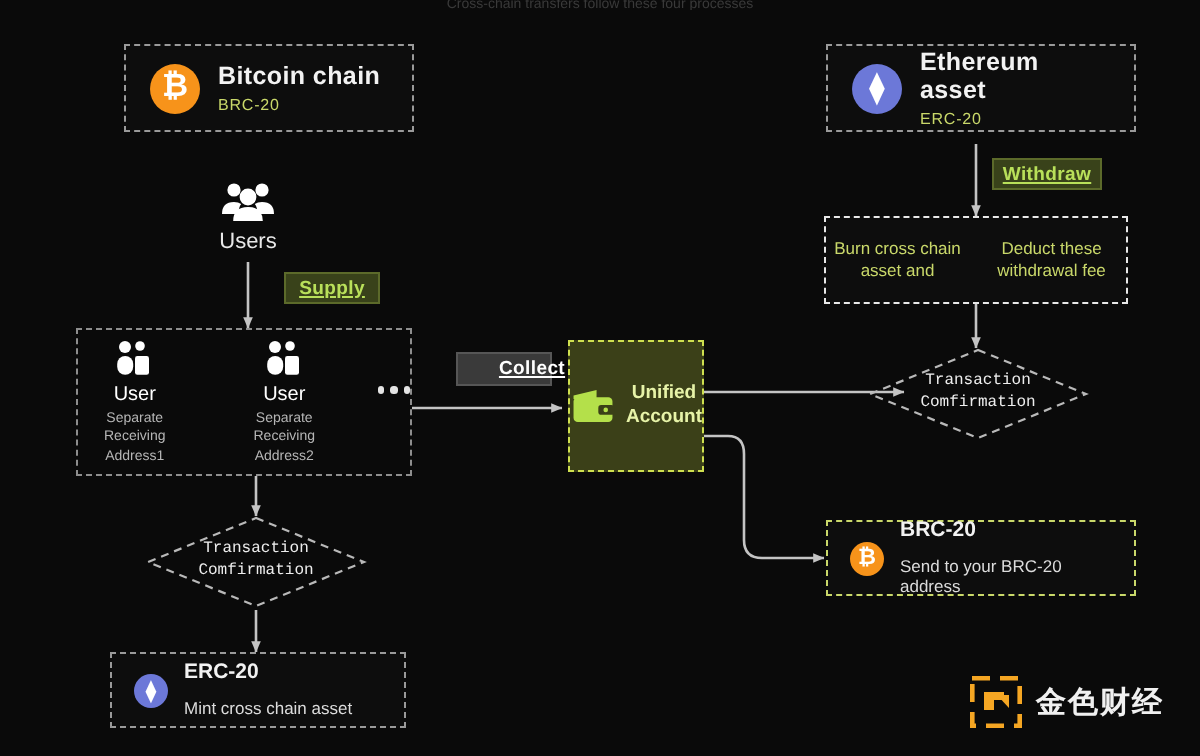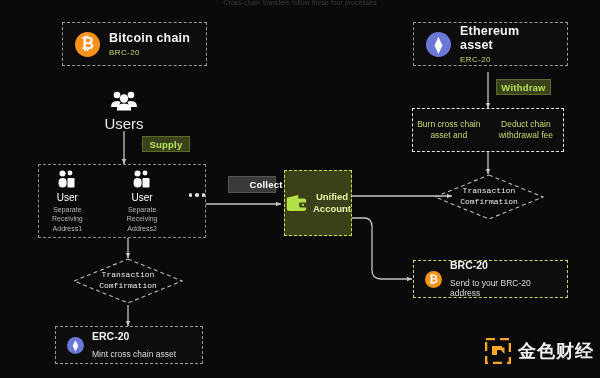--- a/index.html
+++ b/index.html
@@ -46,21 +46,21 @@
   .burn-box{
     border:1px dashed #e8e8e8;
     background:#0d0d0d;
     display:flex;flex-direction:row;align-items:center;justify-content:center;
     gap:4px;
     font-size:8.5px;color:#c9d86a;text-align:center;line-height:1.35;
   }
 
   
   .users-wrap{display:flex;flex-direction:column;align-items:center;gap:3px;}
-  .users-label{font-size:15px;color:#e8e8e8;}
+  .users-label{font-size:11px;color:#e8e8e8;}
 
   
   .user-container{
     border:1px dashed #8e8e8e;
     background:transparent;
     display:flex;align-items:center;justify-content:center;
     gap:18px;
   }
   .user-cell{display:flex;flex-direction:column;align-items:center;width:78px;}
   .user-name{font-size:10px;font-weight:normal;color:#ffffff;margin-top:3px;}
@@ -76,41 +76,42 @@
     gap:5px;
   }
   .unified-label{font-size:9.5px;font-weight:bold;color:#e7f3a8;text-align:center;line-height:1.25;}
 
   
   .tag{
     position:absolute;
     display:flex;align-items:center;justify-content:center;
     font-size:9.5px;font-weight:bold;letter-spacing:.2px;
     box-sizing:border-box;
+    text-decoration:underline;
   }
   .tag.green{background:#39421a;color:#b9e05a;border:1px solid #5c6a2a;}
   .tag.grey{background:#3a3a3a;color:#ffffff;border:1px solid #565656;}
 
   
   .diamond-wrap{position:absolute;}
   .diamond-wrap svg{position:absolute;inset:0;overflow:visible;}
   .diamond-label{
     position:absolute;inset:0;
     display:flex;flex-direction:column;align-items:center;justify-content:center;
     font-size:8px;color:#ededed;line-height:1.35;text-align:center;
     pointer-events:none;
     font-family:Liberation Mono, monospace;
   }
 
   
   .watermark{
     position:absolute;display:flex;align-items:center;gap:7px;
   }
   .wm-mark{width:26px;height:26px;position:relative;flex:0 0 26px;}
-  .wm-text{font-size:18px;font-weight:bold;color:#f0f0f0;letter-spacing:1px;
+  .wm-text{font-size:15px;font-weight:bold;color:#f0f0f0;letter-spacing:1px;
            font-family:"DejaVu Sans",sans-serif;}
 
   .title-strip{
     position:absolute;left:0;top:0;width:600px;height:5px;
     overflow:hidden;
     font-size:7px;color:#3a3a3a;text-align:center;line-height:5px;
     white-space:nowrap;
   }
 </style>
 </head>
@@ -155,21 +156,21 @@
   <div class="chain-text">
     <span class="chain-title">Ethereum asset</span>
     <span class="chain-sub">ERC-20</span>
   </div>
 </div>
 
 <div class="tag green" style="left:496px;top:79px;width:55px;height:16px;">Withdraw</div>
 
 <div class="node burn-box" style="left:412px;top:108px;width:152px;height:44px;">
   <span>Burn cross chain asset and</span>
-  <span>Deduct chain withdrawal fee</span>
+  <span>Deduct these withdrawal fee</span>
 </div>
 
 <div class="node users-wrap" style="left:96px;top:90px;width:56px;height:42px;">
   <svg width="28" height="22" viewBox="0 0 28 22">
     <circle cx="7" cy="5" r="3.3" fill="#ffffff"></circle>
     <circle cx="21" cy="5" r="3.3" fill="#ffffff"></circle>
     <circle cx="14" cy="8.5" r="4.2" fill="#ffffff"></circle>
     <path d="M1,17 q0,-6 6,-6 q2.2,0 3.6,1 q-1.3,1.6 -1.4,5 z" fill="#ffffff"></path>
     <path d="M27,17 q0,-6 -6,-6 q-2.2,0 -3.6,1 q1.3,1.6 1.4,5 z" fill="#ffffff"></path>
     <path d="M6.6,20.5 q0,-7 7.4,-7 q7.4,0 7.4,7 z" fill="#ffffff"></path>

